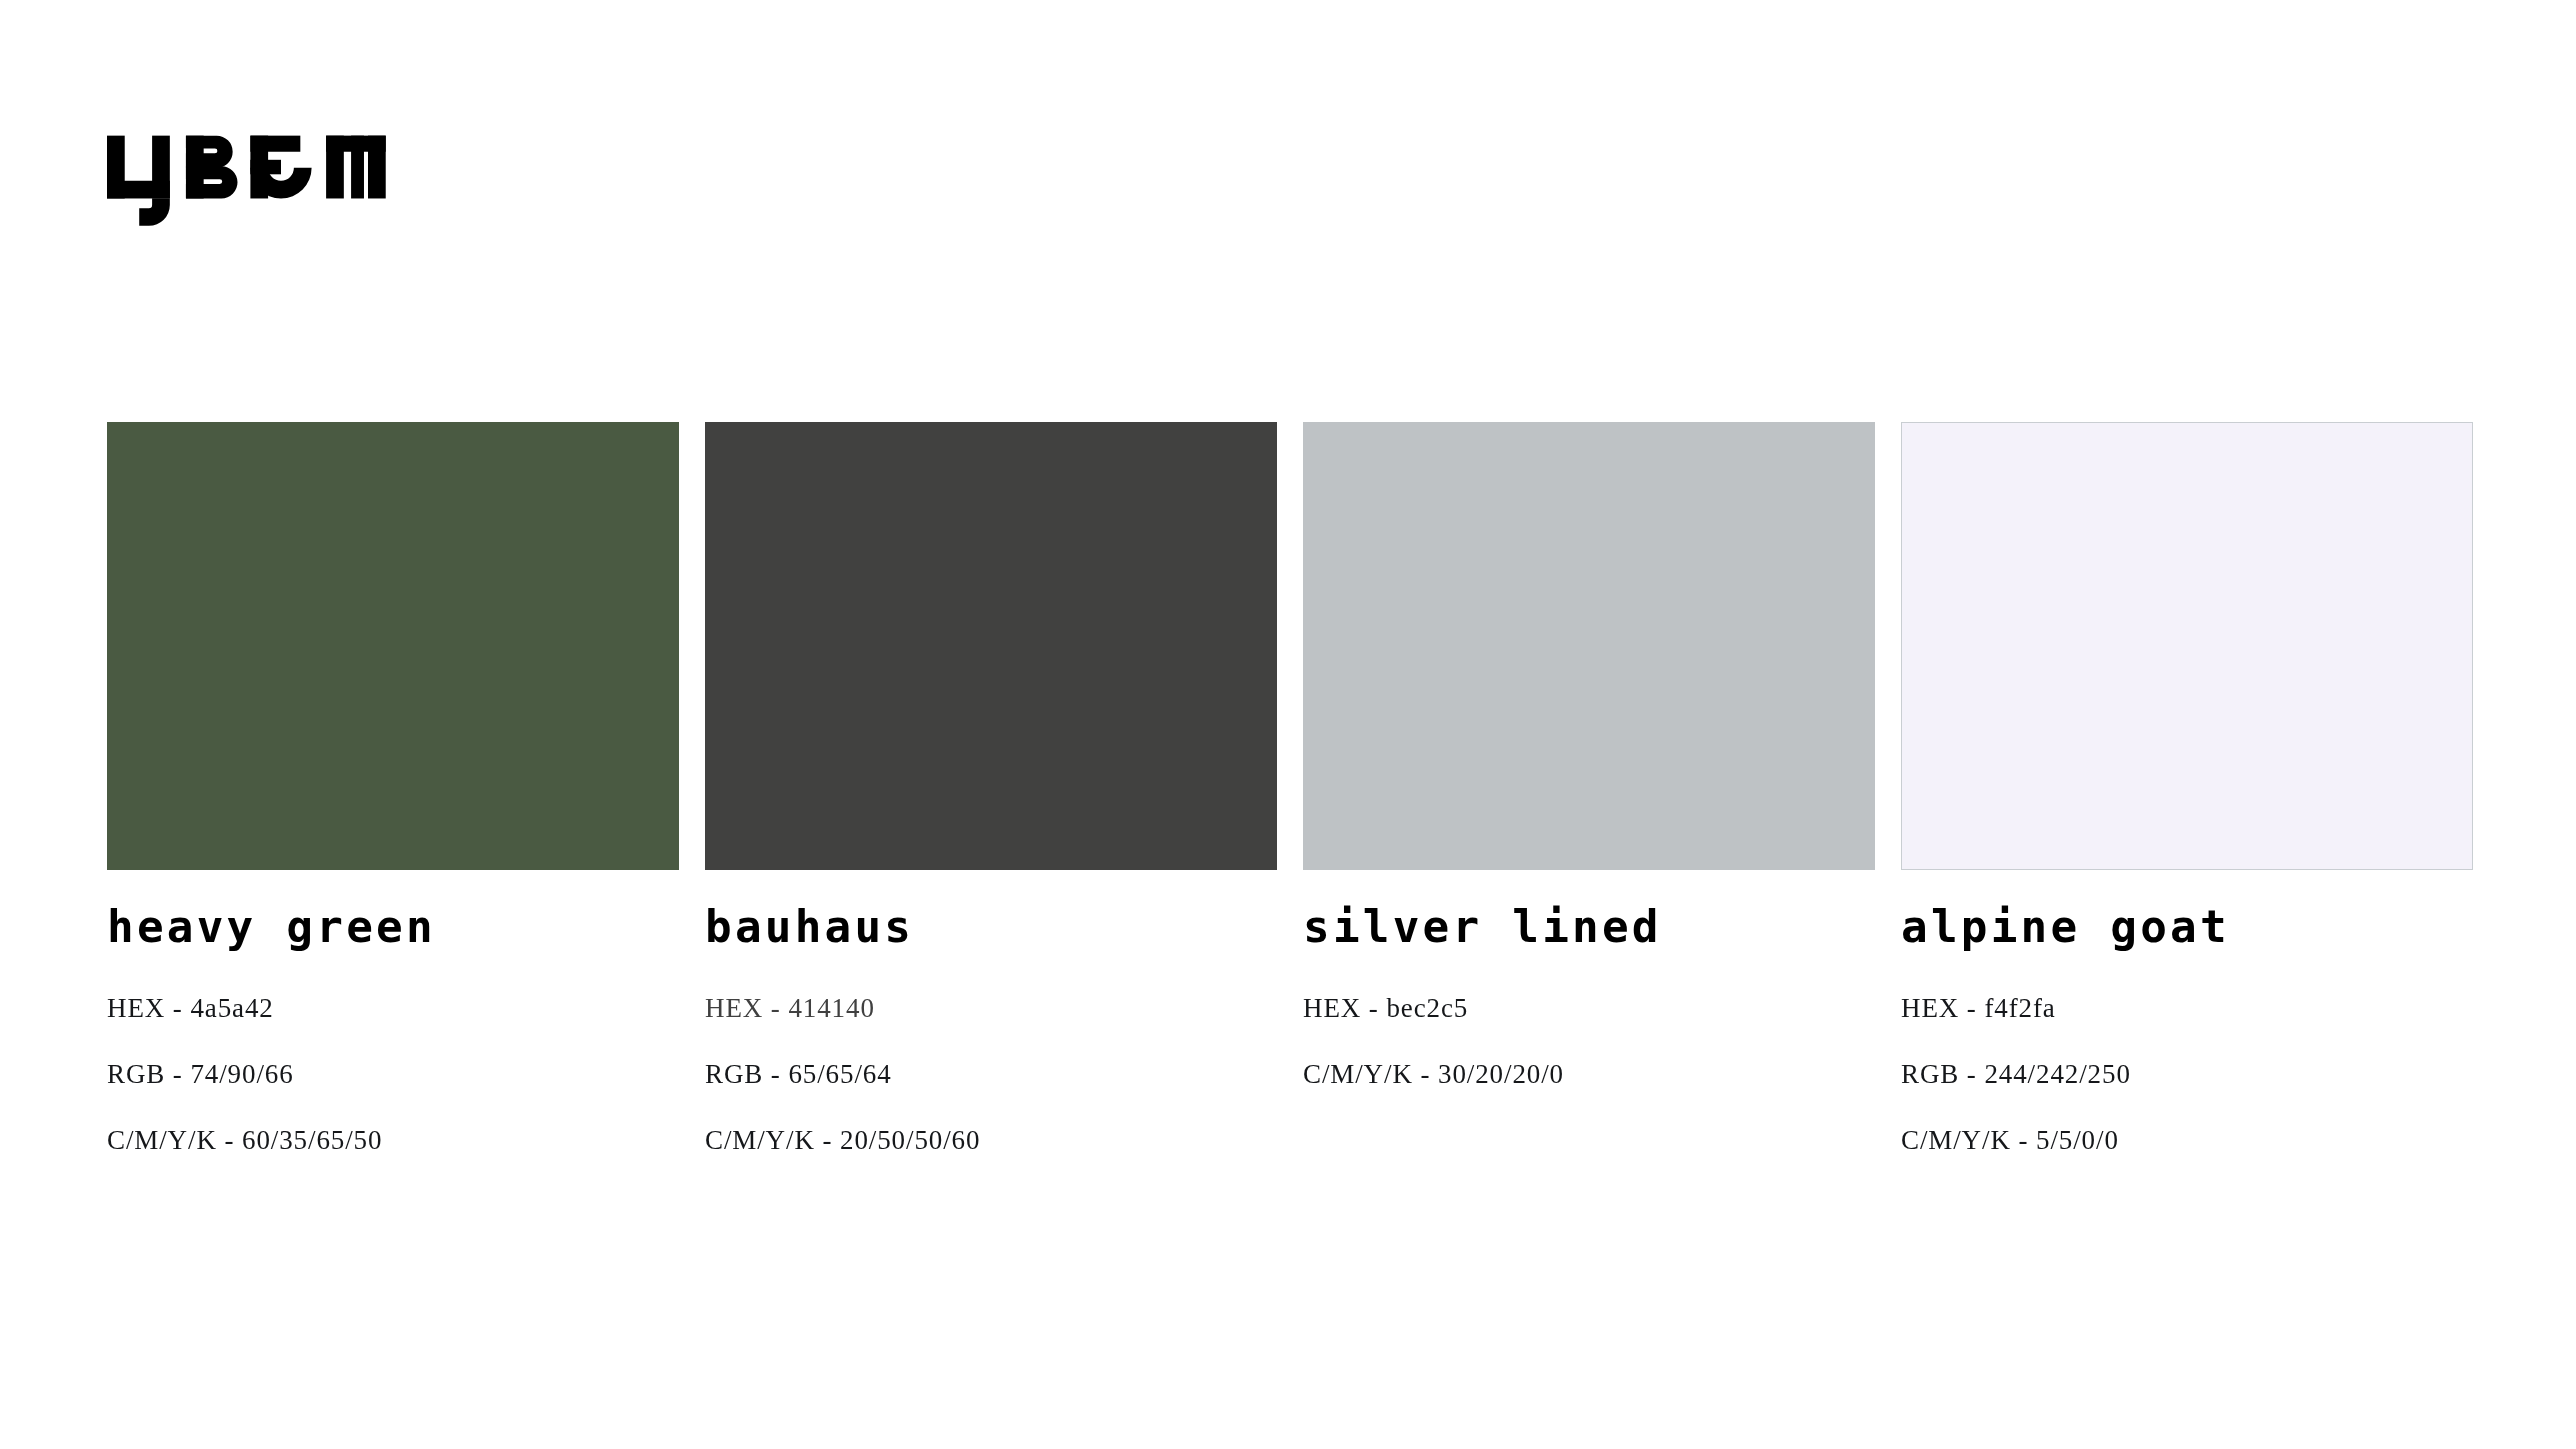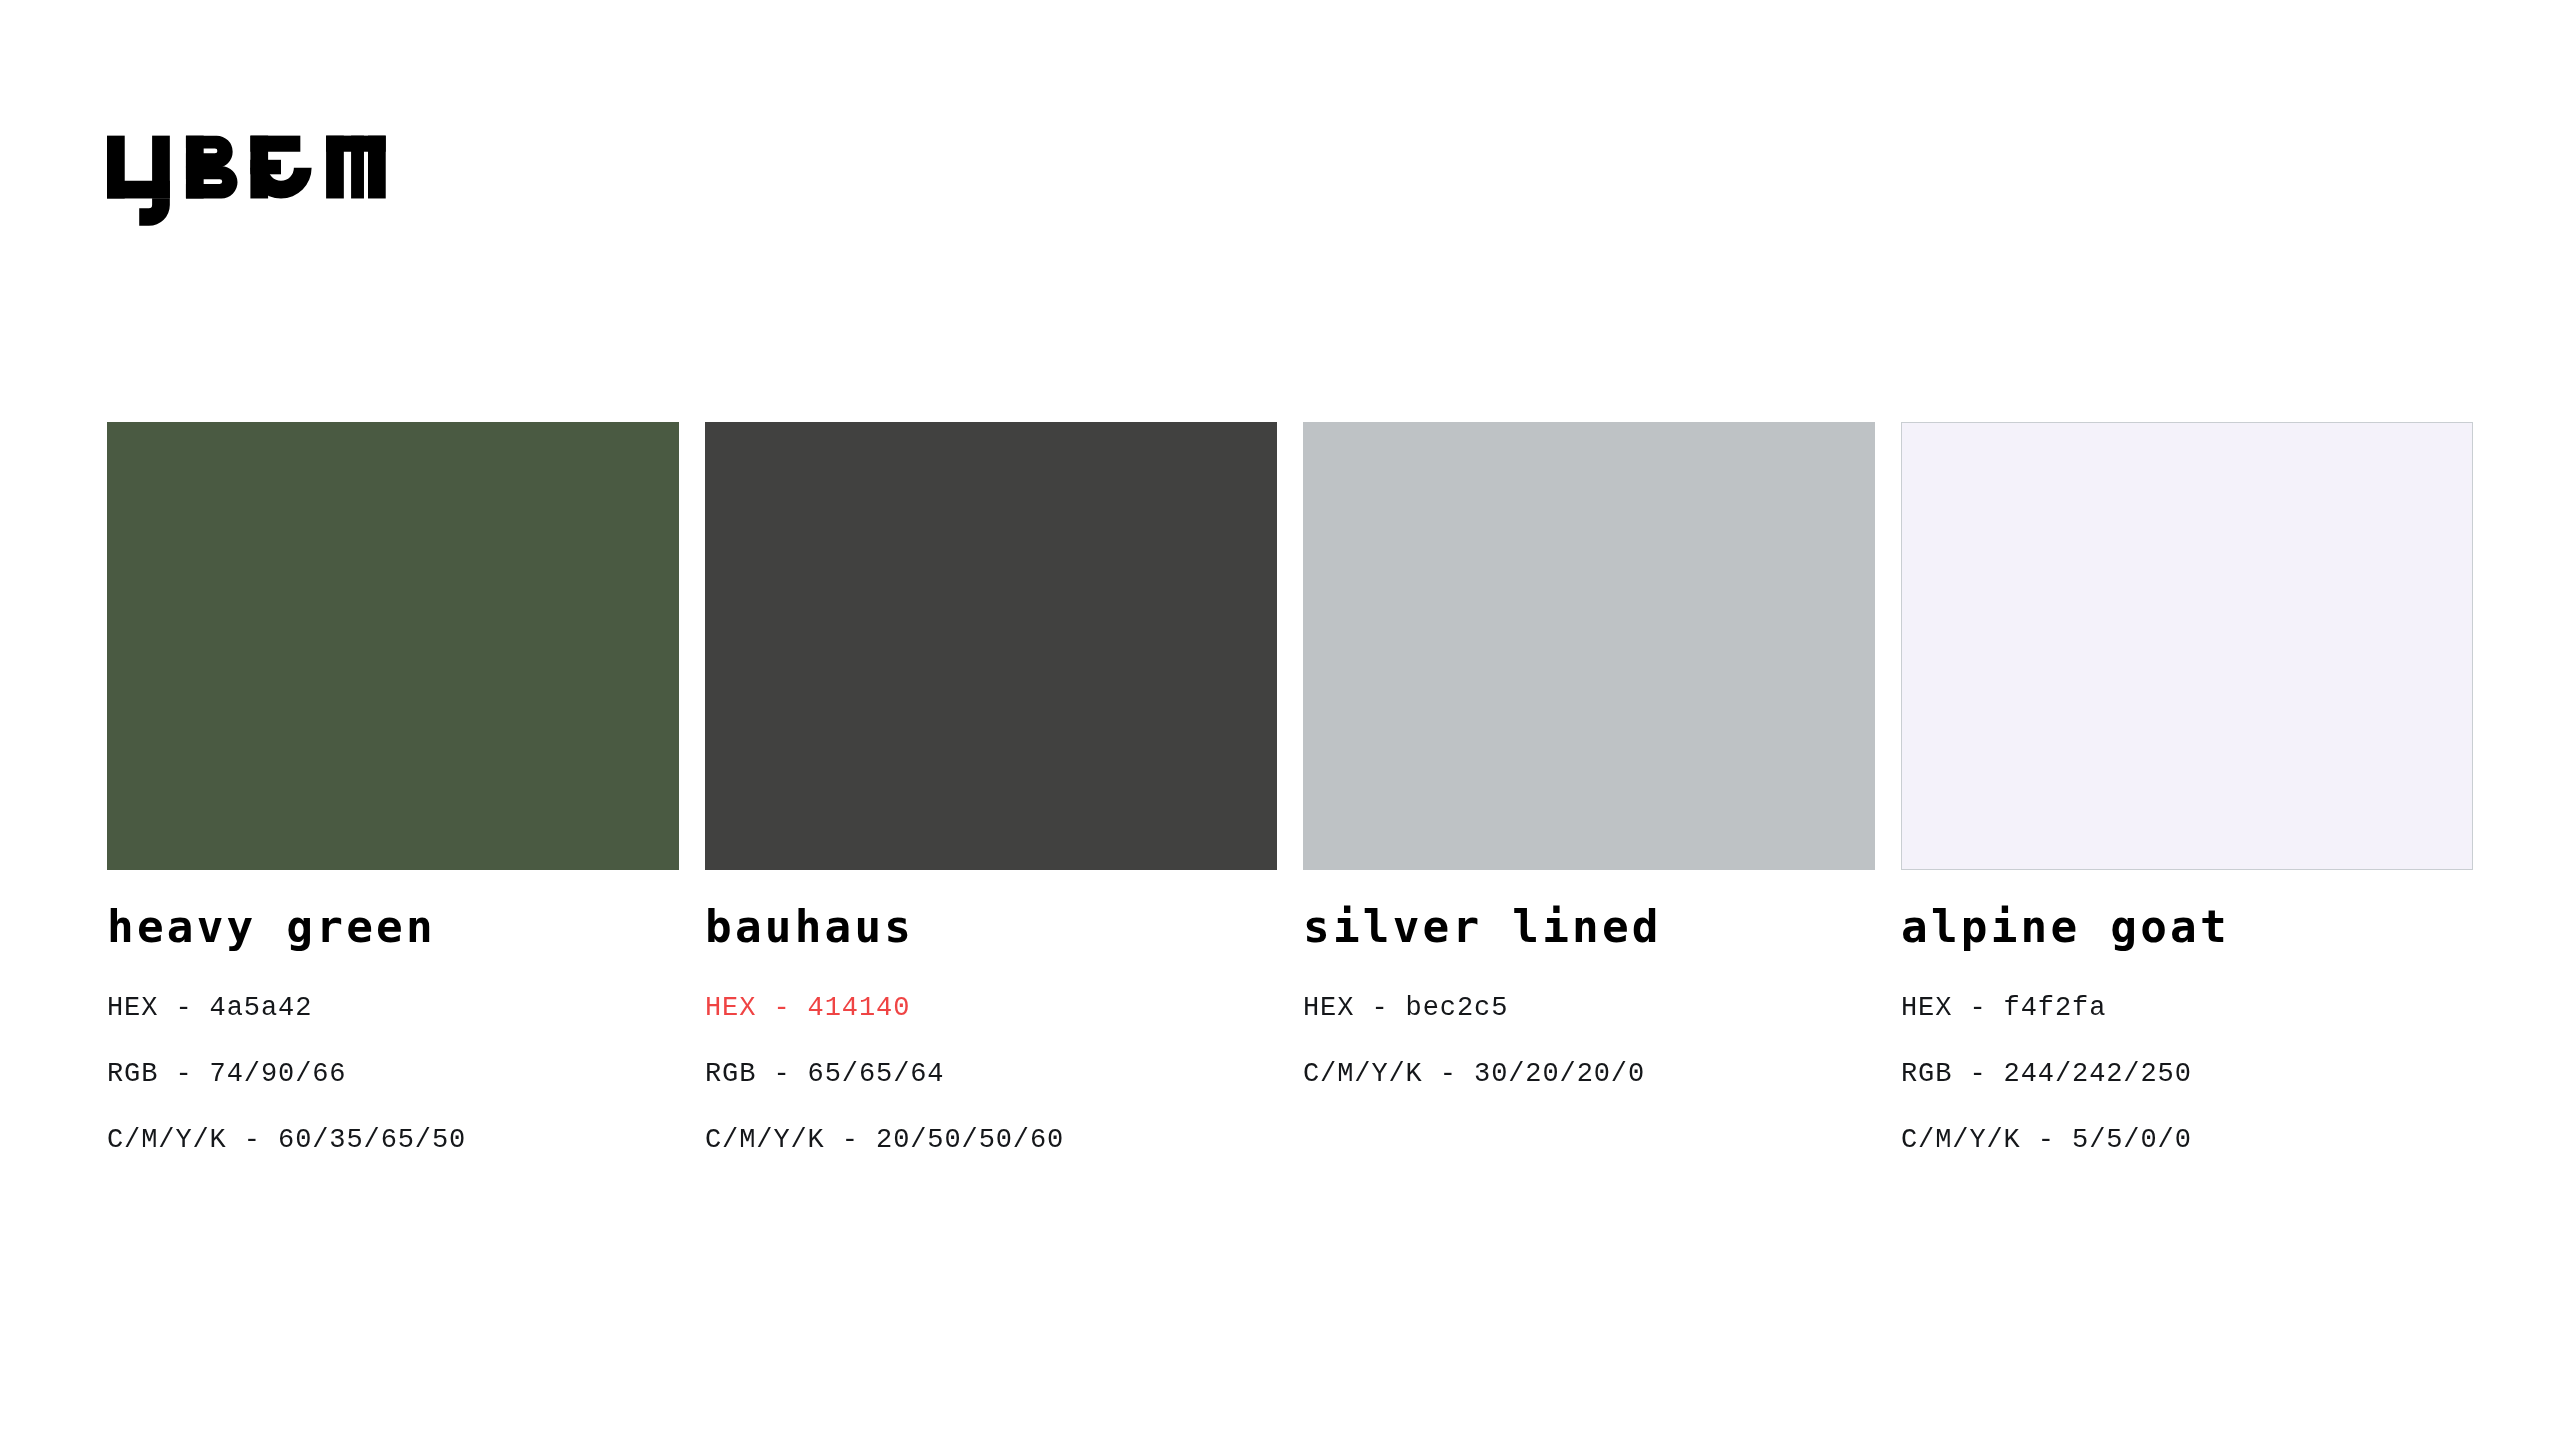--- a/index.html
+++ b/index.html
@@ -61,21 +61,21 @@
     height: 50px;
     display: block;
   }
   .swatch-name svg { display: block; overflow: visible; }
 
   
   .swatch-specs {
     margin-top: 25px;
   }
   .spec-line {
-    font-family: Liberation Mono, monospace;
+    font-family: Liberation Serif, serif;
     font-size: 27px;
     line-height: 66px;
     letter-spacing: 0.9px;
     color: #15171a;
     white-space: nowrap;
   }
 </style>
 </head>
 <body style="background: rgb(255, 255, 255);">
 
@@ -122,21 +122,21 @@
     </div>
 
     <div class="swatch-card">
       <div class="swatch-chip" style="background-color: rgb(65, 65, 64);"></div>
       <div class="swatch-name">
         <svg width="572" height="50" viewBox="0 0 710 62">
           <text x="0" y="52" font-family="'DejaVu Sans Mono', monospace" font-size="55" font-weight="700" letter-spacing="4" fill="#000">bauhaus</text>
         </svg>
       </div>
       <div class="swatch-specs">
-        <div class="spec-line" style="color: #ef4444;">HEX - 414140</div>
+        <div class="spec-line" style="color: #404040;">HEX - 414140</div>
         <div class="spec-line" style="color: rgb(21, 23, 26);">RGB - 65/65/64</div>
         <div class="spec-line" style="color: rgb(21, 23, 26);">C/M/Y/K - 20/50/50/60</div>
       </div>
     </div>
 
     <div class="swatch-card">
       <div class="swatch-chip" style="background-color: rgb(190, 194, 197);"></div>
       <div class="swatch-name">
         <svg width="572" height="50" viewBox="0 0 710 62">
           <text x="0" y="52" font-family="'DejaVu Sans Mono', monospace" font-size="55" font-weight="700" letter-spacing="4" fill="#000">silver lined</text>

